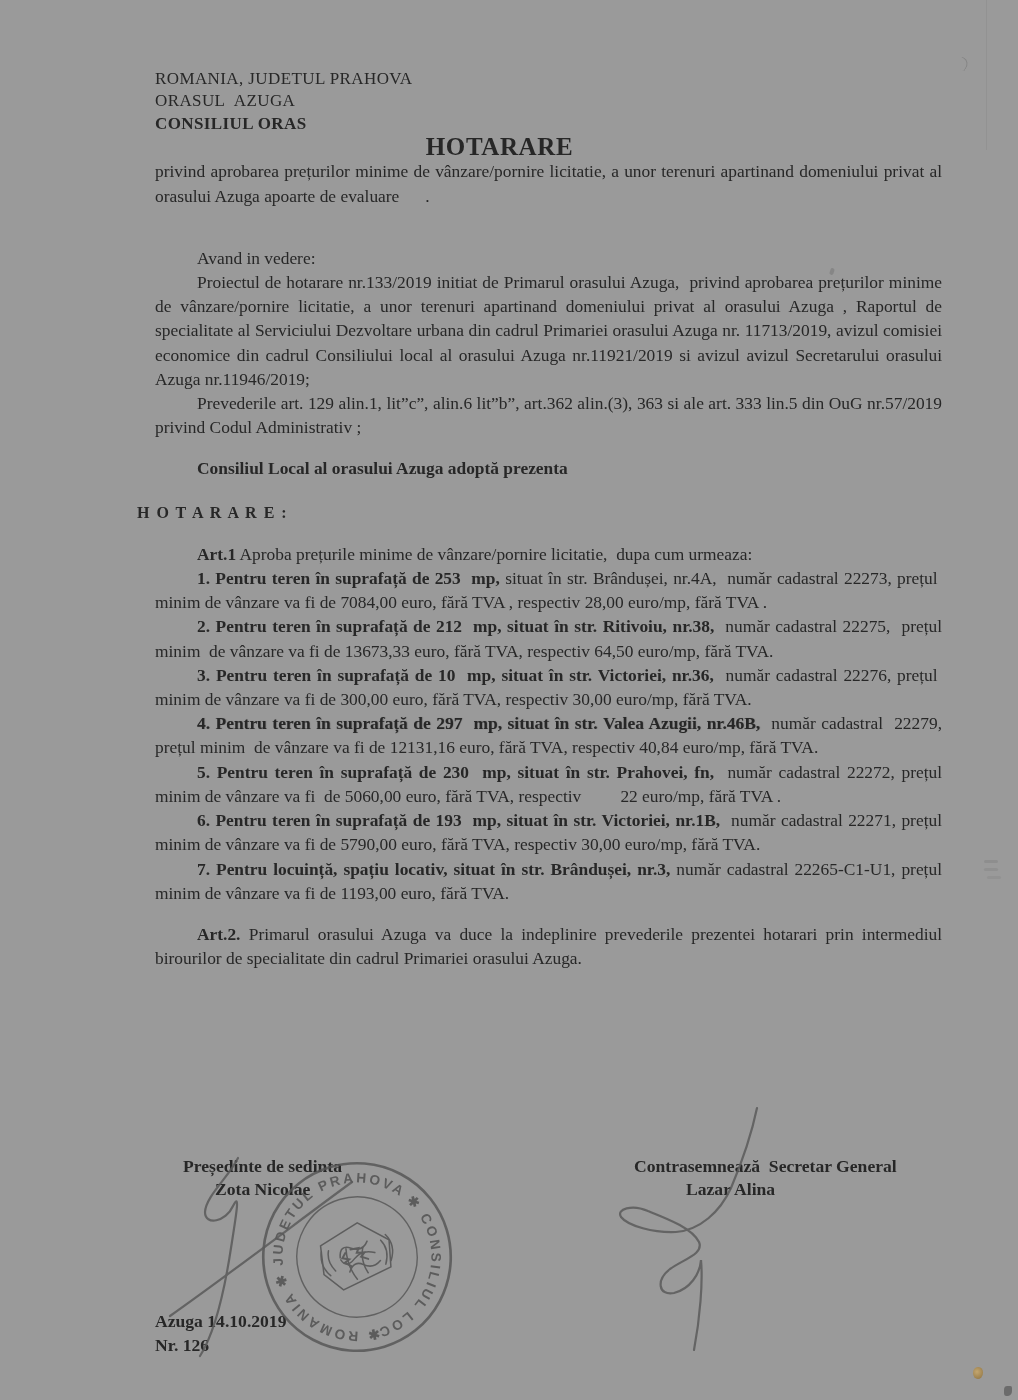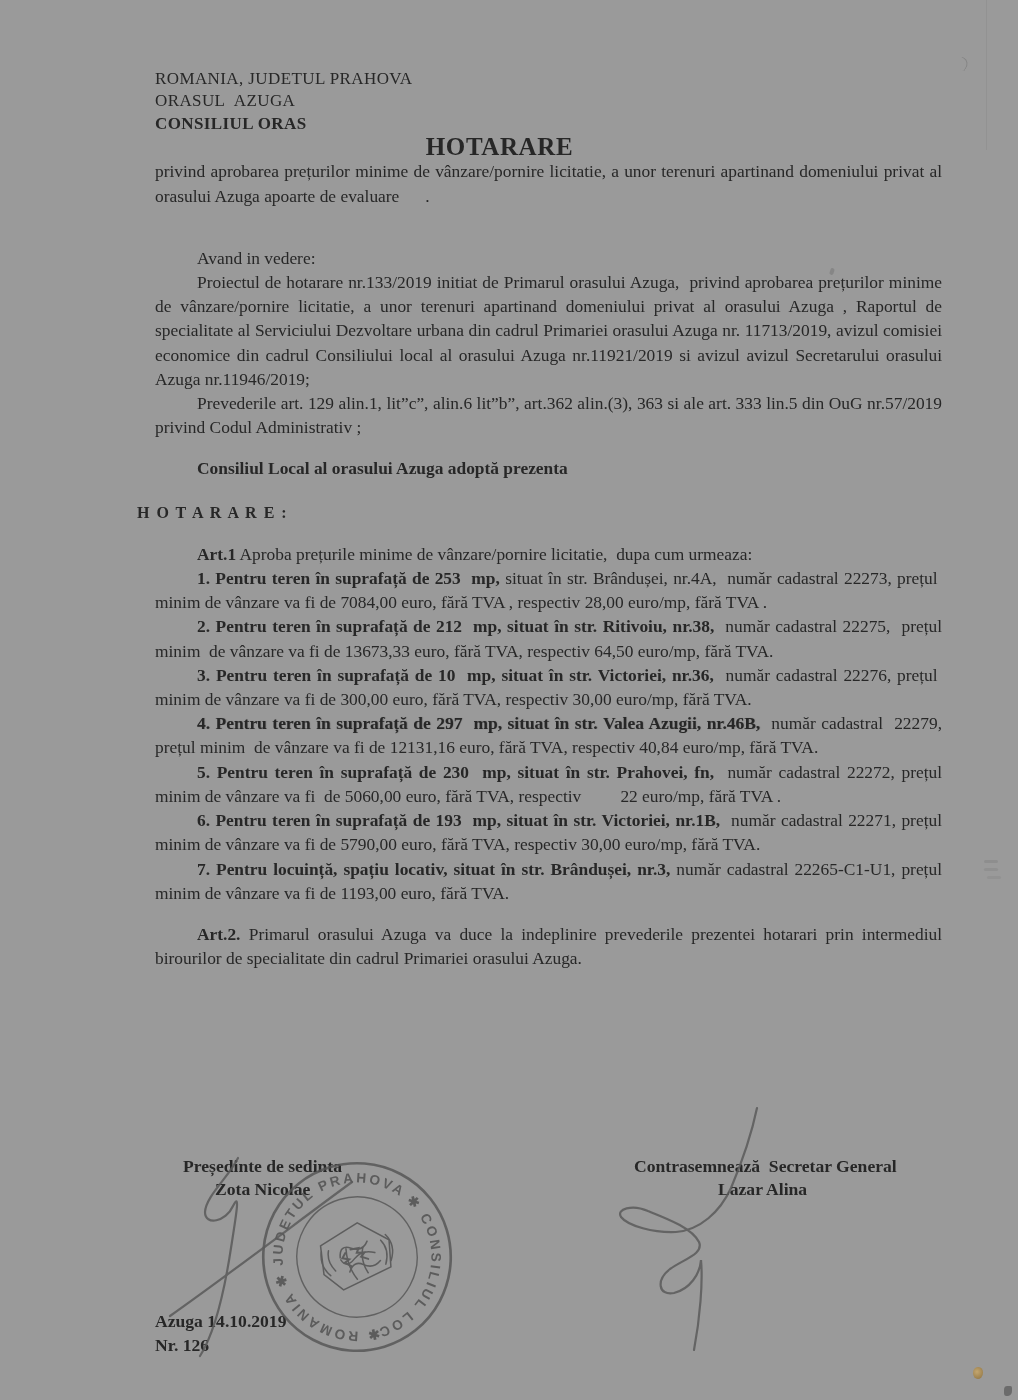--- a/index.html
+++ b/index.html
@@ -21,21 +21,21 @@
   .doc-title{margin-top:14px;text-align:center;font-weight:bold;font-size:25px;letter-spacing:.6px;transform:translateX(-70px);}
   .subtitle{margin-top:3px;text-indent:0 !important;}
   .dotgap{display:inline-block;padding-left:26px;}
   .having{margin-top:38px !important;}
   .spaced-top{margin-top:17px !important;}
   .decision-heading{margin-top:20px !important;font-weight:bold;font-size:16px;letter-spacing:1.5px;text-indent:0 !important;transform:translateX(-18px);}
   .smudged{text-shadow:.6px 0 .7px rgba(80,80,80,.55);}
   .sig-left{position:absolute;left:155px;top:1155px;font-weight:bold;font-size:17.6px;line-height:23px;margin-left:28px;}
   .sig-left .name{margin-left:32px;}
   .sig-right{position:absolute;left:634px;top:1155px;font-weight:bold;font-size:17.6px;line-height:23px;}
-  .sig-right .name{margin-left:84px;font-family:Liberation Serif, serif;}
+  .sig-right .name{margin-left:52px;font-family:Liberation Serif, serif;}
   .footer-block{position:absolute;left:155px;top:1310px;font-weight:bold;font-size:17.6px;line-height:23.5px;}
   .stamp{position:absolute;left:250px;top:1150px;width:214px;height:214px;opacity:.8;}
   .sig-overlay{position:absolute;left:0;top:0;width:1018px;height:1400px;pointer-events:none;}
   .speck{position:absolute;}
   .speck-tr{left:958px;top:58px;width:9px;height:11px;border:1.5px solid rgba(110,110,110,.45);border-bottom:none;border-left:none;border-radius:0 70% 0 0;transform:rotate(32deg);}
   .speck-mid{left:830px;top:268px;width:4px;height:7px;background:rgba(90,90,90,.3);border-radius:2px;transform:rotate(18deg);}
   .speck-right{left:984px;top:860px;width:14px;height:3px;background:rgba(100,100,100,.22);border-radius:2px;box-shadow:0 8px 0 rgba(100,100,100,.18), 3px 16px 0 rgba(100,100,100,.14);}
   .speck-brown{left:973px;top:1367px;width:10px;height:12px;border-radius:50% 45% 55% 50%;background:radial-gradient(circle at 40% 40%, #caa868, #8a6a30);opacity:.85;}
   .speck-corner{left:1004px;top:1386px;width:8px;height:10px;background:rgba(70,70,70,.55);border-radius:40% 20% 50% 30%;}
   .fold-line{left:986px;top:0;width:1px;height:150px;background:rgba(0,0,0,.05);}

